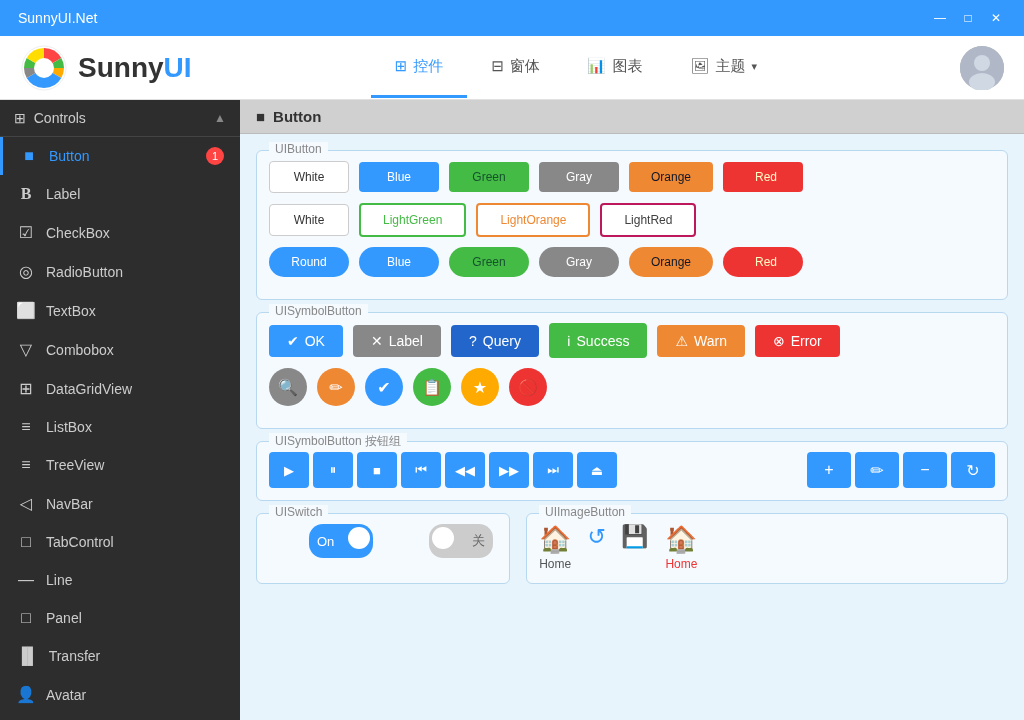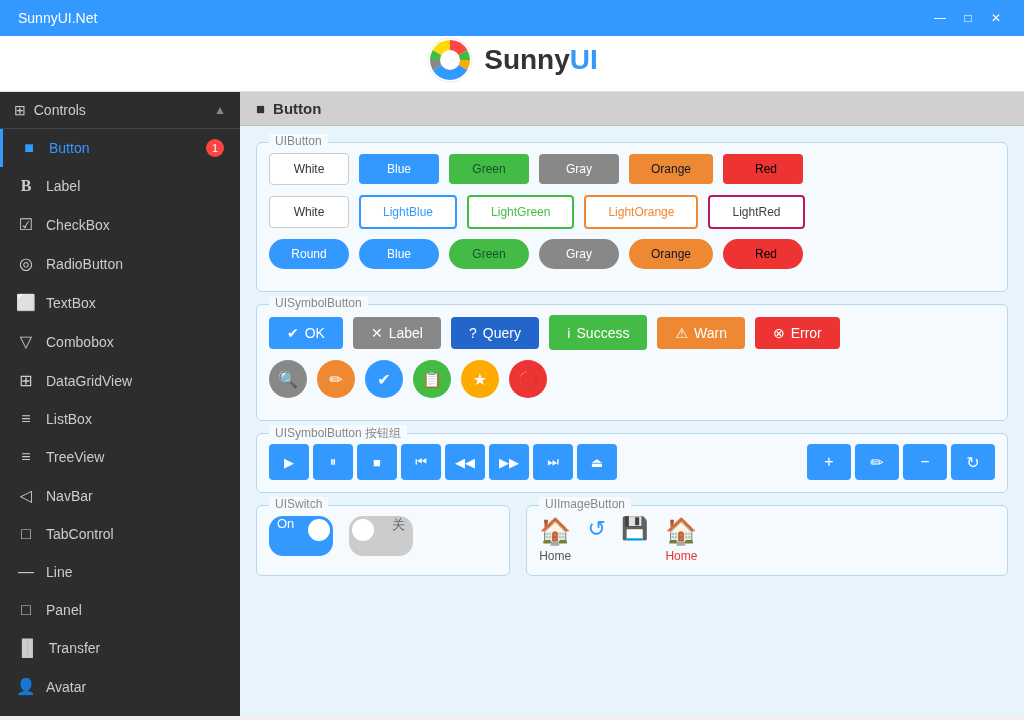--- a/index.html
+++ b/index.html
@@ -19,27 +19,26 @@
     .titlebar-controls { display: flex; gap: 8px; }
     .titlebar-btn {
       width: 20px; height: 20px;
       display: flex; align-items: center; justify-content: center;
       cursor: pointer; font-size: 12px; color: white;
     }
 
     
     .header {
       background: white;
-      height: 56px;
+      height: 64px;
       display: flex;
       align-items: center;
       justify-content: space-between;
       padding: 0 20px;
       border-bottom: 1px solid #e0e0e0;
-      flex-direction: column;
     }
     .logo { display: flex; align-items: center; gap: 10px; }
     .logo-icon { width: 48px; height: 48px; }
     .logo-text { font-size: 28px; font-weight: bold; color: #333; }
     .logo-text span { color: #3399ff; }
     .nav-tabs { display: flex; align-items: flex-end; gap: 0; height: 60px; }
     .nav-tab {
       padding: 0 24px;
       height: 60px;
       display: flex;
@@ -142,21 +141,21 @@
       font-size: 12px;
       cursor: pointer;
       font-weight: 500;
       min-width: 80px;
     }
     .btn-white { background: white; color: #333; border: 1px solid #ccc; }
     .btn-blue { background: #3399ff; color: white; }
     .btn-green { background: #44bb44; color: #14532d; }
     .btn-gray { background: #888; color: white; }
     .btn-orange { background: #ee8833; color: #0f172a; }
-    .btn-red { background: #ee3333; color: #000000; padding-left: 28px; }
+    .btn-red { background: #ee3333; color: #fef9c3; padding-left: 28px; }
 
     
     .btn-lightblue { background: white; color: #3399ff; border: 2px solid #3399ff; }
     .btn-lightgreen { background: white; color: #44bb44; border: 2px solid #44bb44; }
     .btn-lightgray { background: white; color: #888; border: 2px solid #888; }
     .btn-lightorange { background: white; color: #ee8833; border: 2px solid #ee8833; }
     .btn-lightred { background: white; color: #404040; border: 2px solid #be185d; }
 
     
     .btn-round { border-radius: 20px !important; }
@@ -204,23 +203,25 @@
       width: 44px; height: 36px;
       cursor: pointer; font-size: 16px;
       display: flex; align-items: center; justify-content: center;
     }
 
     
     .switch-container { display: flex; align-items: center; gap: 16px; }
     .switch {
       position: relative;
       display: inline-flex;
-      width: 64px; height: 40px;
+      align-items: center;
+      width: 64px; height: 34px;
       border-radius: 14px;
       cursor: pointer;
+      margin-left: 40px;
     }
     .switch-on { background: #3399ff; }
     .switch-off { background: #ccc; }
     .switch-knob {
       position: absolute;
       width: 22px; height: 22px;
       border-radius: 50%;
       background: white;
       top: 3px;
     }
@@ -430,21 +431,20 @@
           <button class="btn btn-white">White</button>
           <button class="btn btn-blue">Blue</button>
           <button class="btn btn-green">Green</button>
           <button class="btn btn-gray">Gray</button>
           <button class="btn btn-orange">Orange</button>
           <button class="btn btn-red">Red</button>
         </div>
 
         <div class="button-row">
           <button class="btn btn-white">White</button>
-          <button class="btn btn-lightblue">LightBlue</button>
           <button class="btn btn-lightgreen">LightGreen</button>
           <button class="btn btn-lightorange">LightOrange</button>
           <button class="btn btn-lightred">LightRed</button>
         </div>
 
         <div class="button-row">
           <button class="btn btn-blue btn-round">Round</button>
           <button class="btn btn-blue btn-round">Blue</button>
           <button class="btn btn-green btn-round">Green</button>
           <button class="btn btn-gray btn-round">Gray</button>

